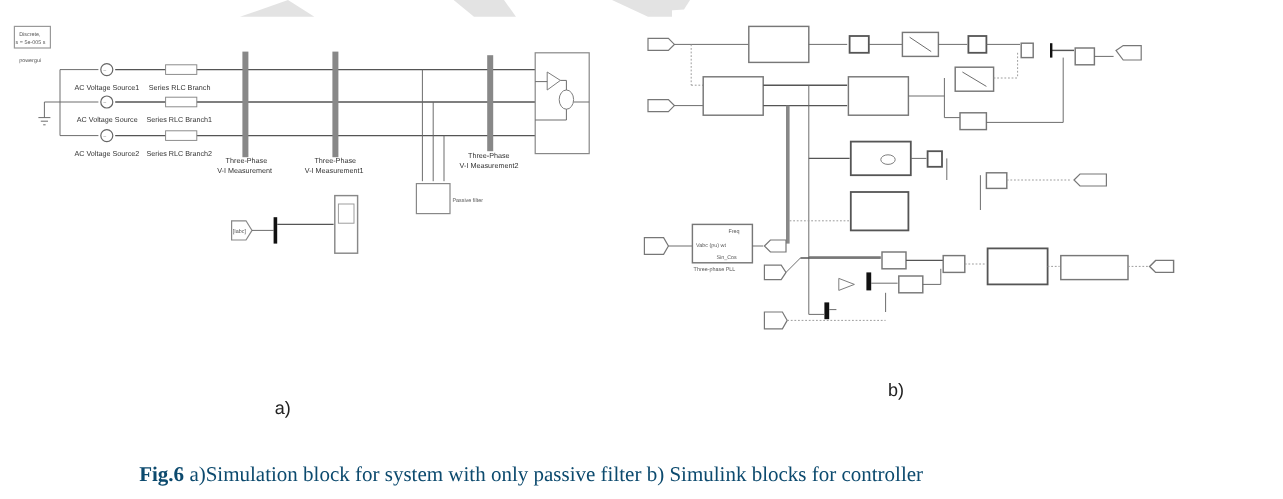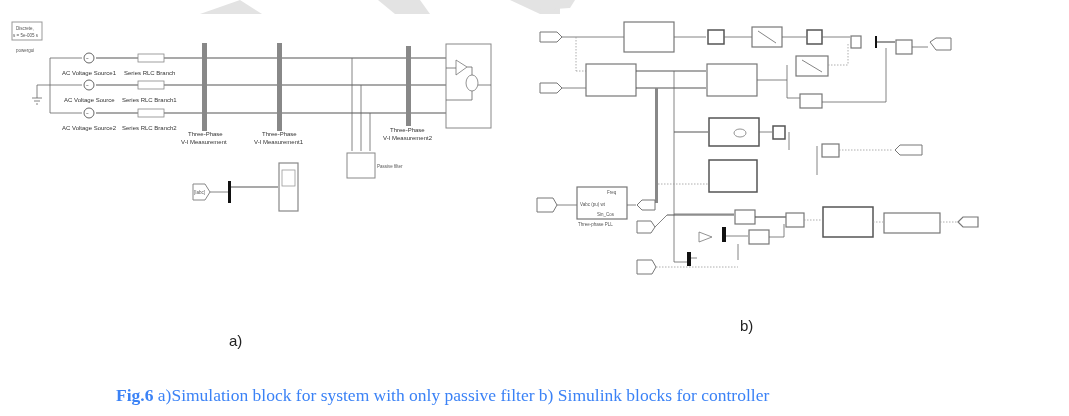--- a/index.html
+++ b/index.html
@@ -1,21 +1,21 @@
 <!DOCTYPE html>
 <html><head>
 <meta charset="utf-8">
 <style>
   html, body { margin: 0; padding: 0; background: #ffffff; }
   body { width: 1069px; height: 416px; position: relative; overflow: hidden; font-family: "Liberation Sans", sans-serif; }
   .fig-svg { position: absolute; left: 0; top: 0; width: 1069px; height: 416px; }
   .lbl { font-family: "Liberation Sans", sans-serif; font-size: 6px; fill: #333; }
   .lbl-s { font-family: "Liberation Sans", sans-serif; font-size: 4.5px; fill: #555; }
   .panel-label { position: absolute; font-family: "Liberation Sans", sans-serif; font-size: 15px; color: #222; }
-  .caption { position: absolute; left: 116px; top: 385px; font-family: "Liberation Serif", serif; font-size: 17.5px; color: #3b82f6; white-space: nowrap; }
+  .caption { position: absolute; left: 116px; top: 385px; font-family: "Liberation Serif", serif; font-size: 17.5px; color: #0c4a6e; white-space: nowrap; }
   .caption b { font-weight: bold; }
   .wire { stroke: #555; stroke-width: 1.2; fill: none; }
   .wire-thin { stroke: #666; stroke-width: 0.8; fill: none; }
   .wire-dot { stroke: #999; stroke-width: 0.8; fill: none; stroke-dasharray: 1.5 1.5; }
   .blk { fill: #fff; stroke: #777; stroke-width: 1.2; }
   .blk-dark { fill: #fff; stroke: #555; stroke-width: 1.5; }
   .bar { fill: #888; }
   .bus { fill: #111; }
 </style>
 </head>

